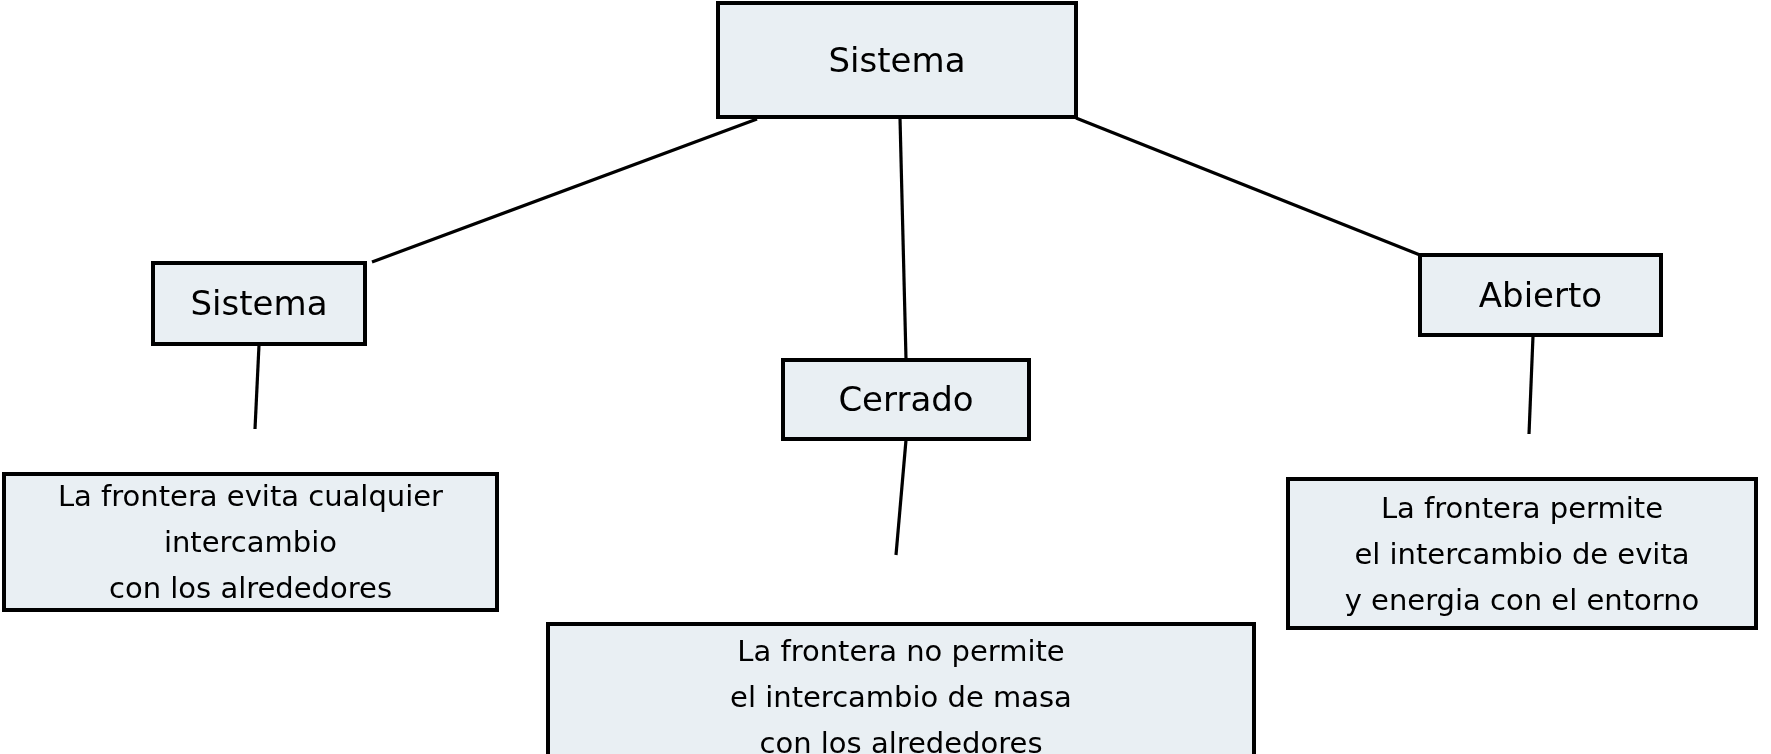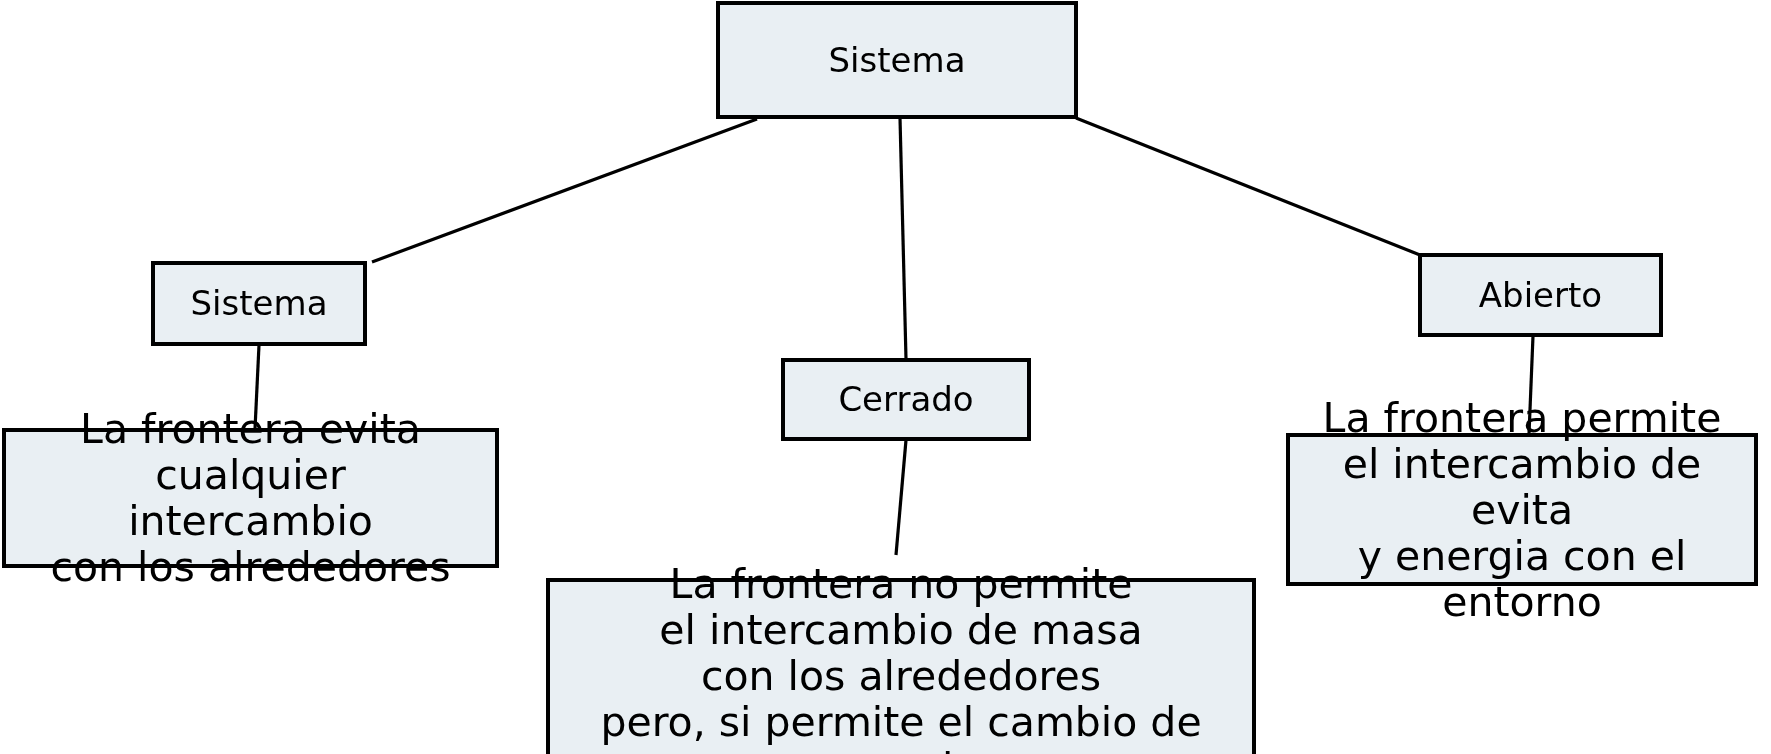--- a/index.html
+++ b/index.html
@@ -22,23 +22,24 @@
     text-align:center;
     font-size:34px;
     line-height:1.2;
   }
   .desc{
     position:absolute;
     background:var(--box-fill);
     border:4px solid var(--box-border);
     display:flex;align-items:center;justify-content:center;
     text-align:center;
-    font-size:41px;
+    font-size:29px;
     line-height:46px;
     white-space:pre-line;
+    margin-top:44px;
   }
   .node-sistema{left:716px;top:1px;width:362px;height:118px;}
   .node-aislado{left:151px;top:261px;width:216px;height:85px;}
   .node-cerrado{left:781px;top:358px;width:250px;height:83px;}
   .node-abierto{left:1418px;top:253px;width:245px;height:84px;}
   .desc-aislado{left:2px;top:428px;width:497px;height:140px;}
   .desc-cerrado{left:546px;top:578px;width:710px;height:195px;}
   .desc-abierto{left:1286px;top:433px;width:472px;height:153px;}
   line{stroke:var(--line-color);stroke-width:3.2px;}
 </style>

